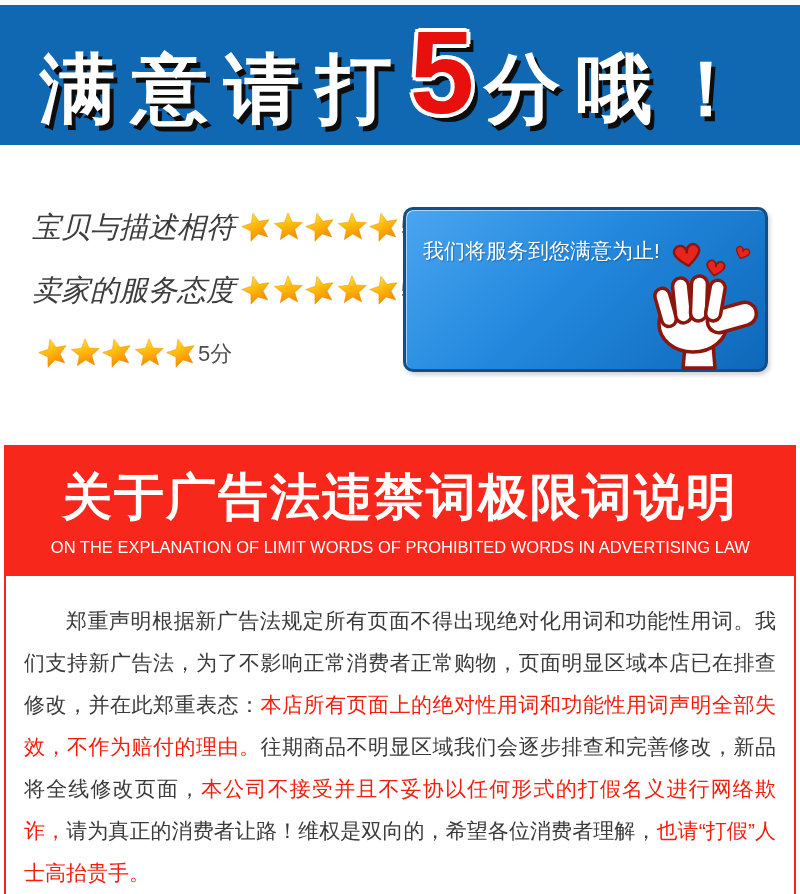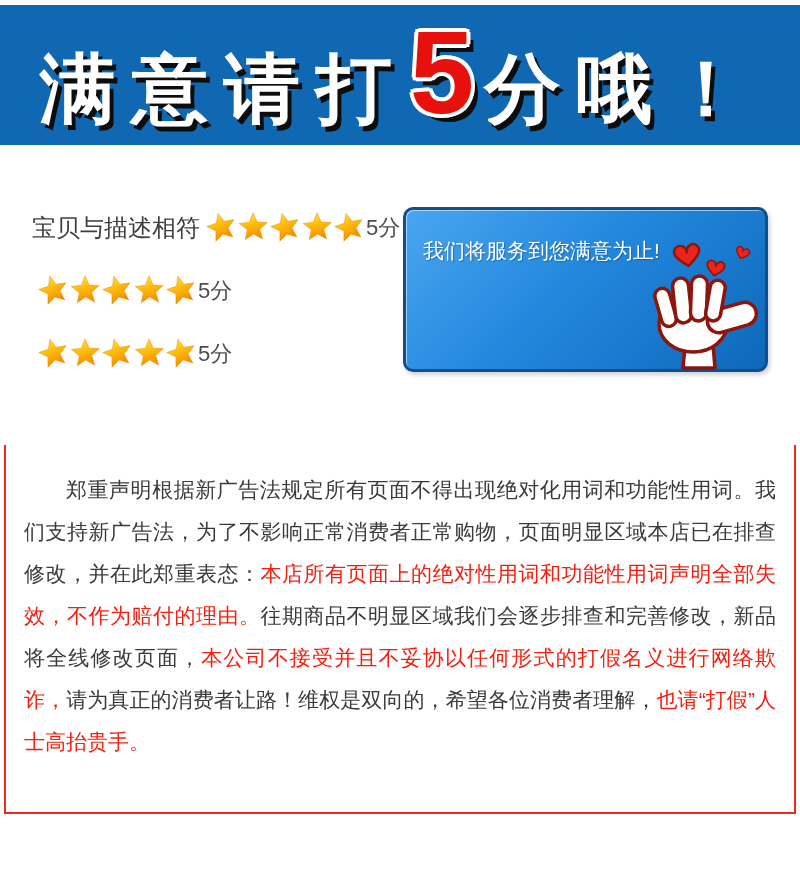--- a/index.html
+++ b/index.html
@@ -23,21 +23,21 @@
     letter-spacing:0; margin:0 10px 0 2px; transform:translateY(-2px);
     text-shadow:
       -4px 0 0 #fff, 4px 0 0 #fff, 0 -4px 0 #fff, 0 4px 0 #fff,
       -3px -3px 0 #fff, 3px -3px 0 #fff, -3px 3px 0 #fff, 3px 3px 0 #fff,
       7px 8px 0 #0d0d0d;
   }
 
   
   .ratings { position:absolute; left:32px; top:209px; width:370px; }
   .rating-row { display:flex; align-items:center; height:37px; margin-bottom:26px; }
-  .rating-label { font-size:24px; color:#3d3d3d; white-space:nowrap; }
+  .rating-label { font-size:29px; color:#3d3d3d; white-space:nowrap;font-style:italic; }
   .stars { display:flex; align-items:center; margin-left:6px; }
   .stars svg { width:31px; height:31px; margin-right:1px; }
   .stars svg:nth-child(odd) { transform:rotate(-14deg); }
   .stars svg:nth-child(even) { transform:rotate(-2deg); }
   .rating-score { font-size:22px; color:#4d4d4d; white-space:nowrap; }
 
   
   .promo-box {
     position:absolute; left:403px; top:207px; width:365px; height:165px;
     border-radius:10px; border:3px solid #114f8c;
@@ -106,20 +106,21 @@
     <polygon points="20,1 25,13.1 38.1,14.1 28.1,22.6 31.2,35.4 20,28.5 8.8,35.4 11.9,22.6 1.9,14.1 15,13.1" fill="url(#starGrad)" stroke="#f08c00" stroke-width="0.6" stroke-linejoin="round"></polygon>
   </svg>
 
   <svg viewBox="0 0 40 40">
     <polygon points="20,1 25,13.1 38.1,14.1 28.1,22.6 31.2,35.4 20,28.5 8.8,35.4 11.9,22.6 1.9,14.1 15,13.1" fill="url(#starGrad)" stroke="#f08c00" stroke-width="0.6" stroke-linejoin="round"></polygon>
   </svg>
 </span>
     <span class="rating-score">5分</span>
   </div>
   <div class="rating-row">
+    <span class="rating-label">卖家的服务态度</span>
     <span class="stars">
   <svg viewBox="0 0 40 40">
     <polygon points="20,1 25,13.1 38.1,14.1 28.1,22.6 31.2,35.4 20,28.5 8.8,35.4 11.9,22.6 1.9,14.1 15,13.1" fill="url(#starGrad)" stroke="#f08c00" stroke-width="0.6" stroke-linejoin="round"></polygon>
   </svg>
 
   <svg viewBox="0 0 40 40">
     <polygon points="20,1 25,13.1 38.1,14.1 28.1,22.6 31.2,35.4 20,28.5 8.8,35.4 11.9,22.6 1.9,14.1 15,13.1" fill="url(#starGrad)" stroke="#f08c00" stroke-width="0.6" stroke-linejoin="round"></polygon>
   </svg>
 
   <svg viewBox="0 0 40 40">
@@ -179,16 +180,20 @@
       <rect x="66" y="64" width="50" height="23" rx="11.5" transform="rotate(-16 91 76)"></rect>
       <rect x="17" y="46" width="15" height="39" rx="7.5" transform="rotate(-16 24 65)"></rect>
       <rect x="33" y="36" width="16" height="45" rx="8" transform="rotate(-6 41 58)"></rect>
       <rect x="50" y="34" width="16" height="45" rx="8" transform="rotate(2 58 56)"></rect>
       <rect x="67" y="38" width="15" height="41" rx="7.5" transform="rotate(10 74 58)"></rect>
     </g>
   </svg>
 </div>
 
 <div class="law-section">
+  <div class="law-banner">
+    <div class="law-title">关于广告法违禁词极限词说明</div>
+    <div class="law-subtitle">ON THE EXPLANATION OF LIMIT WORDS OF PROHIBITED WORDS IN ADVERTISING LAW</div>
+  </div>
   <div class="law-body">
     <p><span data-color="black">郑重声明根据新广告法规定所有页面不得出现绝对化用词和功能性用词。我们支持新广告法，为了不影响正常消费者正常购物，页面明显区域本店已在排查修改，并在此郑重表态：</span><span data-color="red">本店所有页面上的绝对性用词和功能性用词声明全部失效，不作为赔付的理由。</span><span data-color="black">往期商品不明显区域我们会逐步排查和完善修改，新品将全线修改页面，</span><span data-color="red">本公司不接受并且不妥协以任何形式的打假名义进行网络欺诈，</span><span data-color="black">请为真正的消费者让路！维权是双向的，希望各位消费者理解，</span><span data-color="red">也请“打假”人士高抬贵手。</span></p>
   </div>
 </div>
 
 </body></html>

